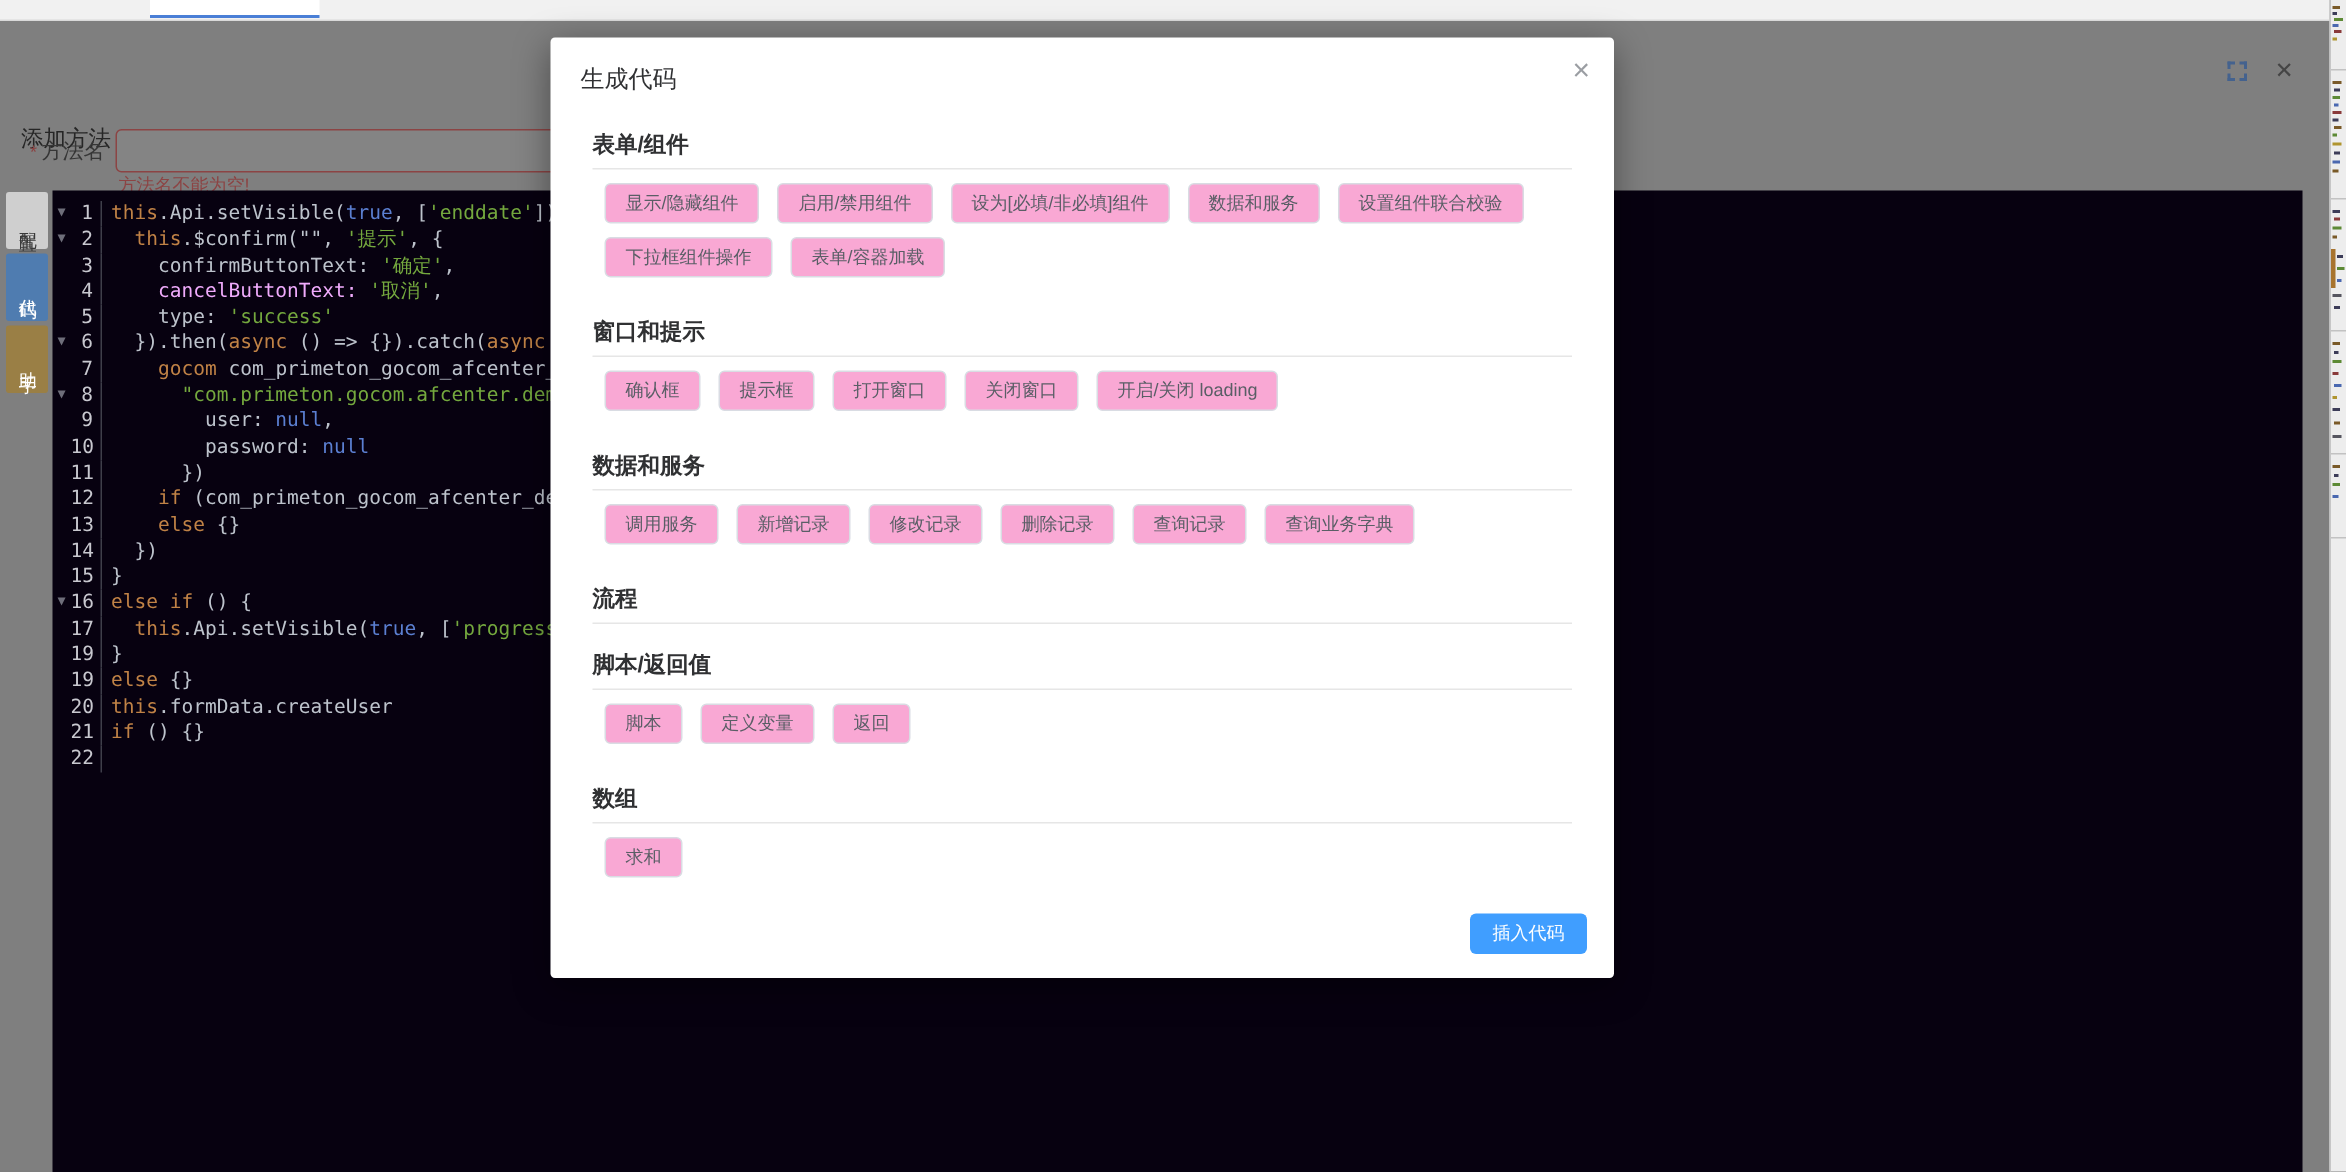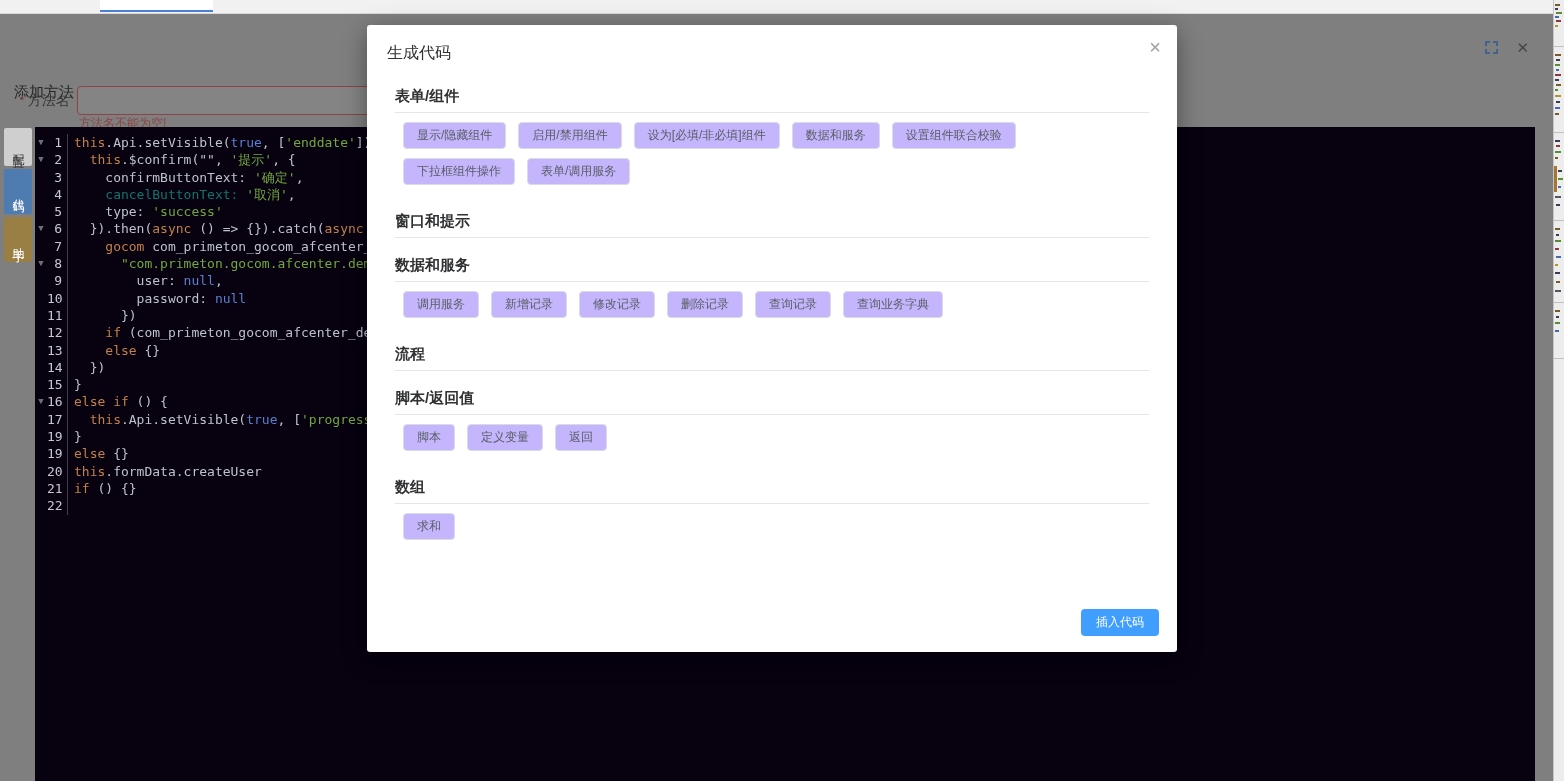--- a/index.html
+++ b/index.html
@@ -41,29 +41,29 @@
   .lnum { width:20px; flex:0 0 20px; text-align:right; color:#c8c8cf; padding-right:5px; }
   .gut-sep { flex:0 0 1px; background:#3f3f4a; margin-right:6px; }
   .ctext { color:#bdc3cc; }
 
   
   .minimap { position:absolute; left:1553px; top:0; width:11px; height:781px; background:#ededed; border-left:1px solid #c6c6c6; z-index:2; }
   .mm-sep { position:absolute; left:0; width:11px; height:1px; background:#c2c2c2; }
   .mm-mark { position:absolute; }
 
   
-  .modal { position:absolute; left:367px; top:25px; width:810px; height:627px; background:#fff; border-radius:3px;
+  .modal { position:absolute; left:367px; top:25px; width:709px; height:627px; background:#fff; border-radius:3px;
            box-shadow:0 6px 24px rgba(0,0,0,.4); z-index:10; }
   .modal-title { position:absolute; left:20px; top:18px; font-size:16px; color:#303133; }
   .modal-close { position:absolute; right:16px; top:12px; font-size:20px; color:#9b9ea3; line-height:20px; cursor:pointer; background:none; border:none; font-family:inherit; }
   .modal-body { position:absolute; left:28px; right:28px; top:44px; }
   .section { padding-top:18px; }
   .sec-title { font-size:15px; font-weight:700; color:#303133; padding-bottom:6px; border-bottom:1px solid #e6e6e6; }
   .sec-buttons { padding:9px 0 0 8px; display:flex; flex-wrap:wrap; }
-  .gen-btn { height:27px; padding:0 13px; margin:0 12px 9px 0; background:#c4b5fd; border:1px solid #d9dce3; border-radius:4px;
+  .gen-btn { height:27px; padding:0 13px; margin:0 12px 9px 0; background:#f9a8d4; border:1px solid #d9dce3; border-radius:4px;
              font-size:12px; color:#5a5e66; font-family:inherit; cursor:pointer; white-space:nowrap; }
   .modal-footer { position:absolute; right:18px; bottom:16px; }
   .insert-btn { background:#409eff; color:#fff; border:none; border-radius:4px; height:27px; padding:0 15px;
                 font-size:12px; font-family:inherit; cursor:pointer; }
 </style>
 </head>
 <body>
 
 <div class="topbar">
   <div class="toptab"></div>
@@ -88,21 +88,21 @@
   <div class="form-error">方法名不能为空!</div>
 
   <div class="side-tab tab-config">配置</div>
   <div class="side-tab tab-code">代码</div>
   <div class="side-tab tab-helper">助手</div>
 
   <div class="editor" id="editor">
       <div class="cline"><div class="fold">▼</div><div class="lnum">1</div><div class="gut-sep"></div><div class="ctext"><span style="color: rgb(192, 130, 70);">this</span><span style="color: rgb(189, 195, 204);">.Api.setVisible(</span><span style="color: rgb(91, 127, 209);">true</span><span style="color: rgb(189, 195, 204);">, [</span><span style="color: rgb(116, 168, 62);">'enddate'</span><span style="color: rgb(189, 195, 204);">])</span><span style="color: rgb(192, 130, 70);">if</span><span style="color: rgb(189, 195, 204);"> ()</span></div></div>
       <div class="cline"><div class="fold">▼</div><div class="lnum">2</div><div class="gut-sep"></div><div class="ctext"><span style="color: rgb(189, 195, 204);">  </span><span style="color: rgb(192, 130, 70);">this</span><span style="color: rgb(189, 195, 204);">.$confirm("", </span><span style="color: rgb(116, 168, 62);">'提示'</span><span style="color: rgb(189, 195, 204);">, {</span></div></div>
       <div class="cline"><div class="fold"></div><div class="lnum">3</div><div class="gut-sep"></div><div class="ctext"><span style="color: rgb(189, 195, 204);">    confirmButtonText: </span><span style="color: rgb(116, 168, 62);">'确定'</span><span style="color: rgb(189, 195, 204);">,</span></div></div>
-      <div class="cline"><div class="fold"></div><div class="lnum">4</div><div class="gut-sep"></div><div class="ctext"><span style="color: #0f766e;">    cancelButtonText: </span><span style="color: rgb(116, 168, 62);">'取消'</span><span style="color: rgb(189, 195, 204);">,</span></div></div>
+      <div class="cline"><div class="fold"></div><div class="lnum">4</div><div class="gut-sep"></div><div class="ctext"><span style="color: #f0abfc;">    cancelButtonText: </span><span style="color: rgb(116, 168, 62);">'取消'</span><span style="color: rgb(189, 195, 204);">,</span></div></div>
       <div class="cline"><div class="fold"></div><div class="lnum">5</div><div class="gut-sep"></div><div class="ctext"><span style="color: rgb(189, 195, 204);">    type: </span><span style="color: rgb(116, 168, 62);">'success'</span></div></div>
       <div class="cline"><div class="fold">▼</div><div class="lnum">6</div><div class="gut-sep"></div><div class="ctext"><span style="color: rgb(189, 195, 204);">  }).then(</span><span style="color: rgb(192, 130, 70);">async</span><span style="color: rgb(189, 195, 204);"> () =&gt; {}).catch(</span><span style="color: rgb(192, 130, 70);">async</span><span style="color: rgb(189, 195, 204);"> () =&gt;</span></div></div>
       <div class="cline"><div class="fold"></div><div class="lnum">7</div><div class="gut-sep"></div><div class="ctext"><span style="color: rgb(189, 195, 204);">    </span><span style="color: rgb(192, 130, 70);">gocom</span><span style="color: rgb(189, 195, 204);"> com_primeton_gocom_afcenter_demo_n</span></div></div>
       <div class="cline"><div class="fold">▼</div><div class="lnum">8</div><div class="gut-sep"></div><div class="ctext"><span style="color: rgb(189, 195, 204);">      </span><span style="color: rgb(116, 168, 62);">"com.primeton.gocom.afcenter.demo.new</span></div></div>
       <div class="cline"><div class="fold"></div><div class="lnum">9</div><div class="gut-sep"></div><div class="ctext"><span style="color: rgb(189, 195, 204);">        user: </span><span style="color: rgb(91, 127, 209);">null</span><span style="color: rgb(189, 195, 204);">,</span></div></div>
       <div class="cline"><div class="fold"></div><div class="lnum">10</div><div class="gut-sep"></div><div class="ctext"><span style="color: rgb(189, 195, 204);">        password: </span><span style="color: rgb(91, 127, 209);">null</span></div></div>
       <div class="cline"><div class="fold"></div><div class="lnum">11</div><div class="gut-sep"></div><div class="ctext"><span style="color: rgb(189, 195, 204);">      })</span></div></div>
       <div class="cline"><div class="fold"></div><div class="lnum">12</div><div class="gut-sep"></div><div class="ctext"><span style="color: rgb(189, 195, 204);">    </span><span style="color: rgb(192, 130, 70);">if</span><span style="color: rgb(189, 195, 204);"> (com_primeton_gocom_afcenter_demo_ne</span></div></div>
       <div class="cline"><div class="fold"></div><div class="lnum">13</div><div class="gut-sep"></div><div class="ctext"><span style="color: rgb(189, 195, 204);">    </span><span style="color: rgb(192, 130, 70);">else</span><span style="color: rgb(189, 195, 204);"> {}</span></div></div>
       <div class="cline"><div class="fold"></div><div class="lnum">14</div><div class="gut-sep"></div><div class="ctext"><span style="color: rgb(189, 195, 204);">  })</span></div></div>
@@ -172,25 +172,32 @@
   <div class="modal-body" id="sections">
       <div class="section">
         <div class="sec-title">表单/组件</div>
         <div class="sec-buttons">
           <button class="gen-btn">显示/隐藏组件</button>
           <button class="gen-btn">启用/禁用组件</button>
           <button class="gen-btn">设为[必填/非必填]组件</button>
           <button class="gen-btn">数据和服务</button>
           <button class="gen-btn">设置组件联合校验</button>
           <button class="gen-btn">下拉框组件操作</button>
-          <button class="gen-btn">表单/调用服务</button>
+          <button class="gen-btn">表单/容器加载</button>
         </div>
       </div>
       <div class="section">
         <div class="sec-title">窗口和提示</div>
+        <div class="sec-buttons">
+          <button class="gen-btn">确认框</button>
+          <button class="gen-btn">提示框</button>
+          <button class="gen-btn">打开窗口</button>
+          <button class="gen-btn">关闭窗口</button>
+          <button class="gen-btn">开启/关闭 loading</button>
+        </div>
       </div>
       <div class="section">
         <div class="sec-title">数据和服务</div>
         <div class="sec-buttons">
           <button class="gen-btn">调用服务</button>
           <button class="gen-btn">新增记录</button>
           <button class="gen-btn">修改记录</button>
           <button class="gen-btn">删除记录</button>
           <button class="gen-btn">查询记录</button>
           <button class="gen-btn">查询业务字典</button>

